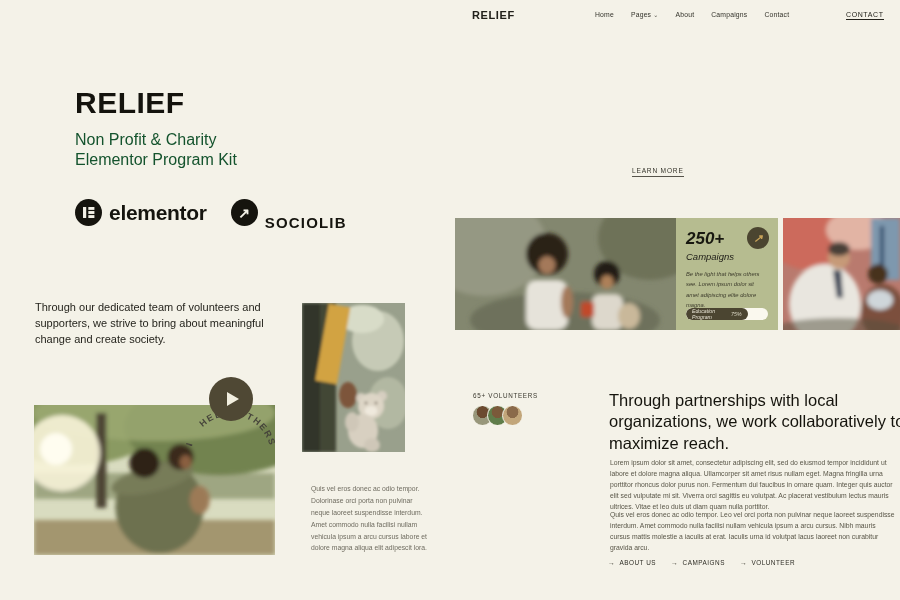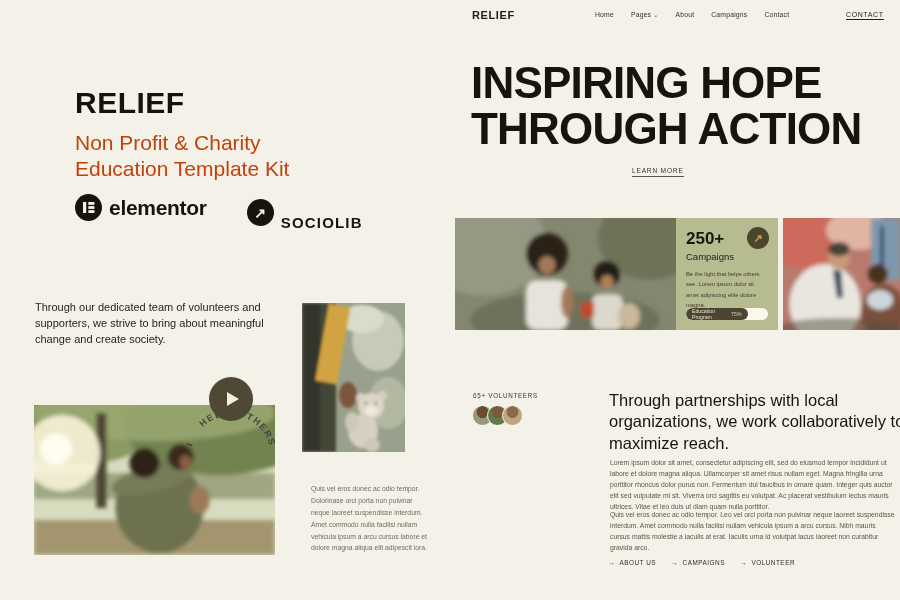--- a/index.html
+++ b/index.html
@@ -14,22 +14,22 @@
   
   .nav-logo{left:472px;top:9px;font-size:11px;font-weight:700;letter-spacing:.6px;color:#21201a;}
   .nav-links{left:595px;top:11px;display:flex;gap:17px;font-size:6.8px;color:#33322a;letter-spacing:.2px;}
   .nav-links .chev{font-size:6px;margin-left:2px;color:#55534a;}
   .nav-contact{left:846px;top:11px;font-size:7px;letter-spacing:.6px;color:#23221b;
     border-bottom:.8px solid #23221b;padding-bottom:1px;cursor:pointer;}
   .nav-item{cursor:pointer;}
 
   
   .kit-title{left:75px;top:86px;font-size:30px;font-weight:700;letter-spacing:.5px;color:#14130d;}
-  .kit-subtitle{left:75px;top:130px;font-size:21px;line-height:1.25;color:#c2410c;}
-  .logo-row{left:75px;top:194px;display:flex;align-items:flex-start;gap:40px;}
+  .kit-subtitle{left:75px;top:130px;font-size:16px;line-height:1.25;color:#14532d;}
+  .logo-row{left:75px;top:194px;display:flex;align-items:center;gap:24px;}
   .brand{display:flex;align-items:center;gap:7px;}
   .elementor-word{font-size:21px;font-weight:800;color:#15140e;letter-spacing:-.3px;}
   .sociolib-word{font-size:15px;font-weight:700;color:#15140e;letter-spacing:1.2px;margin-top:20px;}
   .brand-circle{width:27px;height:27px;border-radius:50%;background:#15140e;display:flex;align-items:center;justify-content:center;}
   .sociolib-arrow{color:#f4f2e8;font-size:14px;font-weight:700;transform:translateY(-.5px);}
   .kit-desc{left:35px;top:300px;width:252px;font-size:11px;line-height:1.45;color:#26251e;}
 
   
   .badge{left:184px;top:352px;width:94px;height:94px;z-index:5;}
   .badge svg{position:absolute;left:0;top:0;}
@@ -46,21 +46,21 @@
 
   
   .hero-heading{left:471px;top:60px;font-size:44px;line-height:1.04;font-weight:700;
     letter-spacing:-.8px;color:#15140d;}
   .learn-more{left:632px;top:167px;font-size:6.6px;letter-spacing:.8px;color:#34332a;
     border-bottom:.8px solid #55534a;padding-bottom:1.5px;cursor:pointer;}
   .hero-intro{left:683px;top:164px;width:172px;font-size:7.6px;line-height:1.62;color:#3c3a30;}
 
   
   .collage-img1{left:455px;top:218px;width:221px;height:112px;}
-  .campaign-card{left:676px;top:218px;width:102px;height:112px;background:#b6bc90;box-sizing:border-box;padding:11px 10px;}
+  .campaign-card{left:676px;top:218px;width:102px;height:112px;background:#b6bc90;box-sizing:border-box;padding:11px 10px;font-style:italic;}
   .collage-img2{left:783px;top:218px;width:117px;height:112px;}
   .card-stat{font-size:17px;font-weight:700;color:#181810;}
   .card-label{font-size:9.5px;color:#22211a;margin-top:2px;}
   .card-text{font-size:5.8px;line-height:1.8;color:#3e3d2d;margin-top:7px;}
   .card-arrow{position:absolute;right:9px;top:9px;width:22px;height:22px;border-radius:50%;
     background:#4b4530;display:flex;align-items:center;justify-content:center;cursor:pointer;}
   .card-arrow span{color:#c7a258;font-size:11px;font-weight:700;}
   .progress{position:absolute;left:10px;right:10px;bottom:10px;height:12px;border-radius:7px;background:#faf8ee;overflow:hidden;}
   .progress-fill{height:100%;background:#4b4531;border-radius:7px;display:flex;align-items:center;
     justify-content:space-between;box-sizing:border-box;padding:0 6px;}
@@ -95,21 +95,21 @@
     <span class="nav-item"><span>Pages</span><span class="chev">⌄</span></span>
     <span class="nav-item">About</span>
     <span class="nav-item">Campaigns</span>
     <span class="nav-item">Contact</span>
   </div>
   <div class="abs nav-contact">CONTACT</div>
 
   <div class="abs kit-title">RELIEF</div>
   <div class="abs kit-subtitle">
     <div>Non Profit &amp; Charity</div>
-    <div>Education Template Kit</div>
+    <div>Elementor Program Kit</div>
   </div>
 
   <div class="abs logo-row">
     <div class="brand">
       <svg width="27" height="27" viewBox="0 0 32 32">
         <circle cx="16" cy="16" r="16" fill="#15140e"></circle>
         <rect x="9.5" y="9.5" width="3.8" height="13" fill="#f4f2e8"></rect>
         <rect x="15.8" y="9.5" width="7.2" height="3.4" fill="#f4f2e8"></rect>
         <rect x="15.8" y="14.3" width="7.2" height="3.4" fill="#f4f2e8"></rect>
         <rect x="15.8" y="19.1" width="7.2" height="3.4" fill="#f4f2e8"></rect>
@@ -190,24 +190,20 @@
         <circle cx="64" cy="100" r="1.2" fill="#5a4a3a"></circle>
         <circle cx="74" cy="100" r="1.2" fill="#5a4a3a"></circle>
         <ellipse cx="61" cy="128" rx="15" ry="17" fill="#d8d0c1"></ellipse>
         <ellipse cx="50" cy="119" rx="7" ry="10" fill="#cfc7b8"></ellipse>
         <ellipse cx="70" cy="142" rx="8" ry="7" fill="#cfc7b8"></ellipse>
       </g>
     </svg>
   </div>
   <div class="abs teddy-caption">Quis vel eros donec ac odio tempor. Dolorinase orci porta non pulvinar neque laoreet suspendisse interdum. Amet commodo nulla facilisi nullam vehicula ipsum a arcu cursus labore et dolore magna aliqua elit adipescit lora.</div>
 
-  <div class="abs hero-heading">
-    <div>INSPIRING HOPE</div>
-    <div>THROUGH ACTION</div>
-  </div>
   <div class="abs learn-more">LEARN MORE</div>
 
   <div class="abs photo collage-img1">
     <svg viewBox="0 0 221 112" preserveAspectRatio="none">
       <defs>
           <filter id="b3">
             <feGaussianBlur stdDeviation="2"></feGaussianBlur>
           </filter>
         </defs>
       <rect width="221" height="112" fill="#83876f"></rect>

